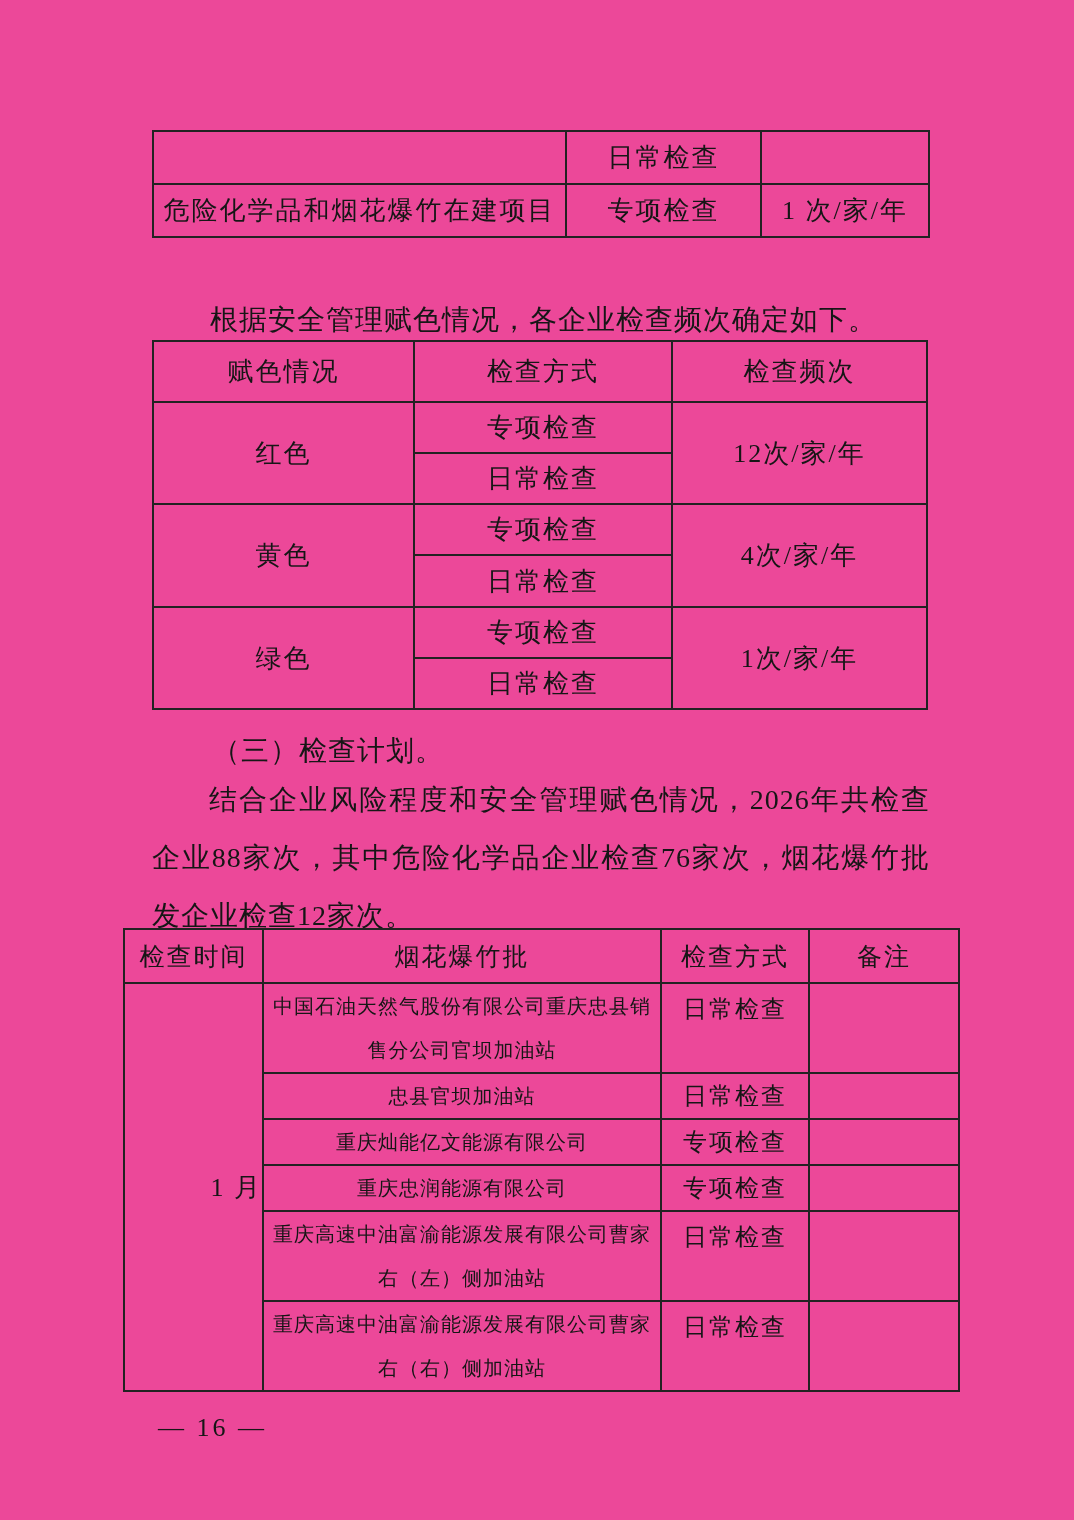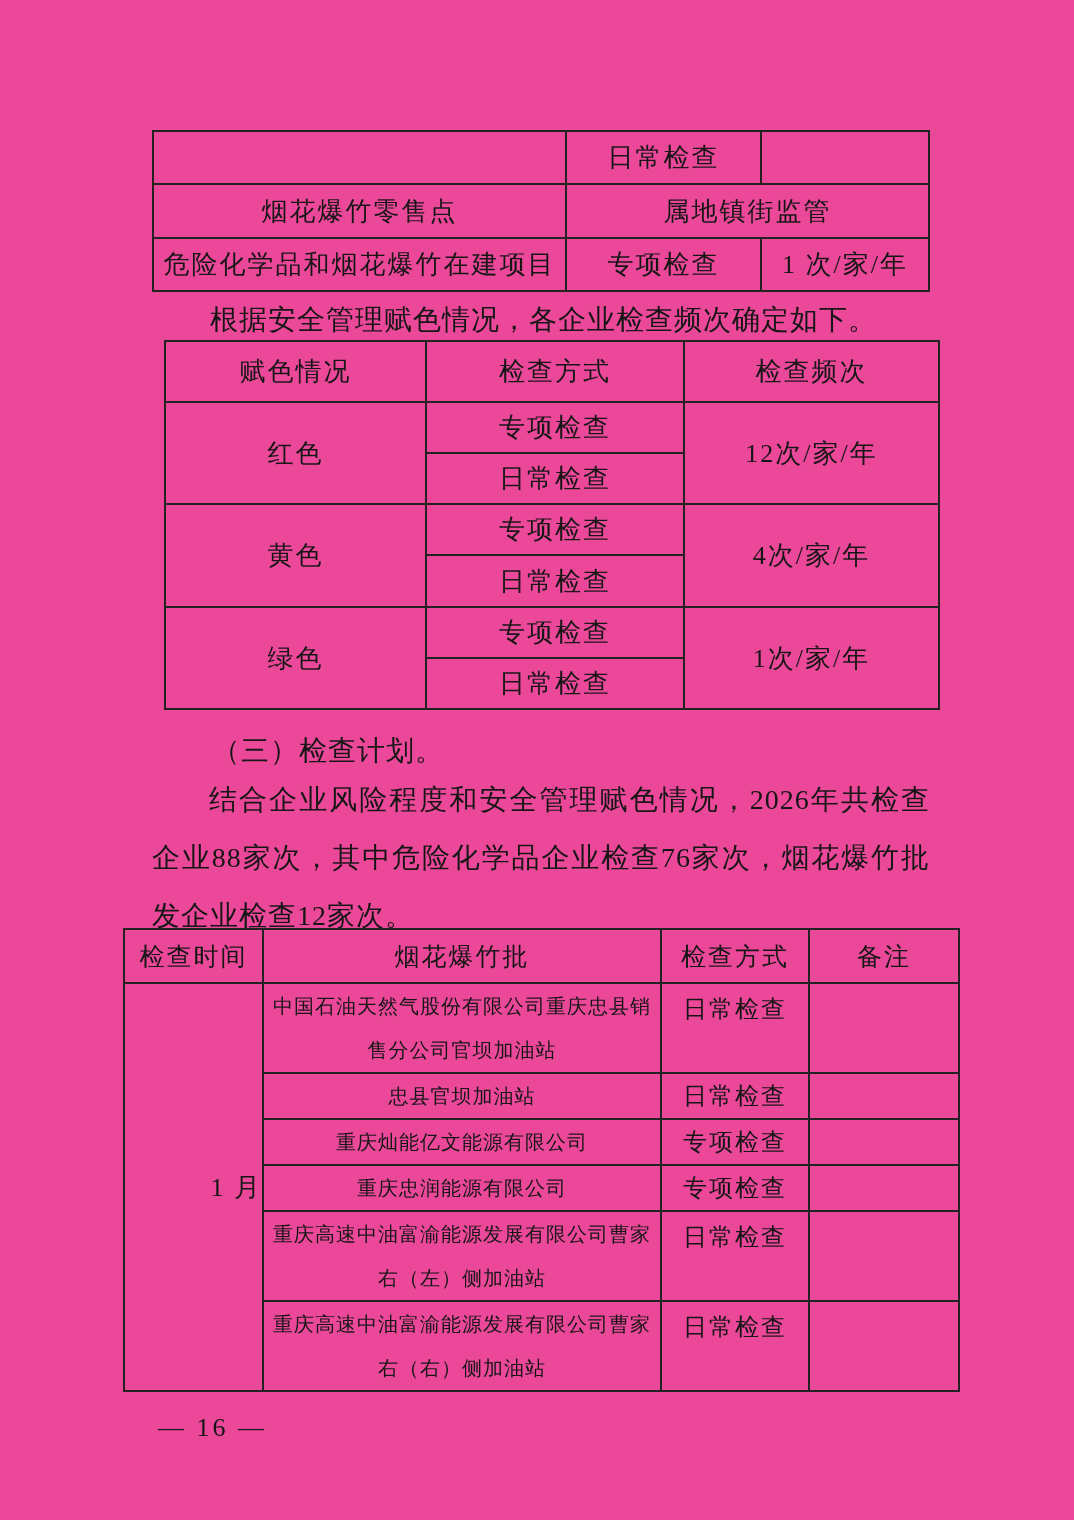--- a/index.html
+++ b/index.html
@@ -19,21 +19,21 @@
     text-align: center;
     vertical-align: middle;
     overflow: hidden;
   }
 
   
   .t-cont { left: 152px; top: 130px; width: 776px; }
   .t-cont td { font-size: 26px; letter-spacing: 2px; }
 
   
-  .t-freq { left: 152px; top: 340px; width: 774px; margin-left: 12px; }
+  .t-freq { left: 152px; top: 340px; width: 774px; }
   .t-freq td { font-size: 26px; letter-spacing: 2px; }
 
   
   .t-plan { left: 123px; top: 928px; width: 835px; }
   .t-plan td.h { font-size: 25px; letter-spacing: 2px; }
   .t-plan td.time { font-size: 26px; letter-spacing: 2px; text-align: right; }
   .t-plan td.unit { font-size: 20px; letter-spacing: 1px; }
   .t-plan td.unit .u-line { line-height: 44px; }
   .t-plan td.method { font-size: 24px; letter-spacing: 2px; }
   .t-plan td.va-top { vertical-align: top; padding-top: 9px; }
@@ -60,24 +60,20 @@
     <colgroup>
         <col style="width:413px">
         <col style="width:195px">
         <col style="width:168px">
       </colgroup>
     <tbody>
         <tr style="height:53px">
       <td></td>
       <td>日常检查</td>
       <td></td>
-    </tr>
-    <tr style="height:54px">
-      <td>烟花爆竹零售点</td>
-      <td colspan="2">属地镇街监管</td>
     </tr>
     <tr style="height:53px">
       <td>危险化学品和烟花爆竹在建项目</td>
       <td>专项检查</td>
       <td>1 次/家/年</td>
     </tr>
   </tbody>
     </table>
 
   <div class="txt intro">根据安全管理赋色情况，各企业检查频次确定如下。</div>

